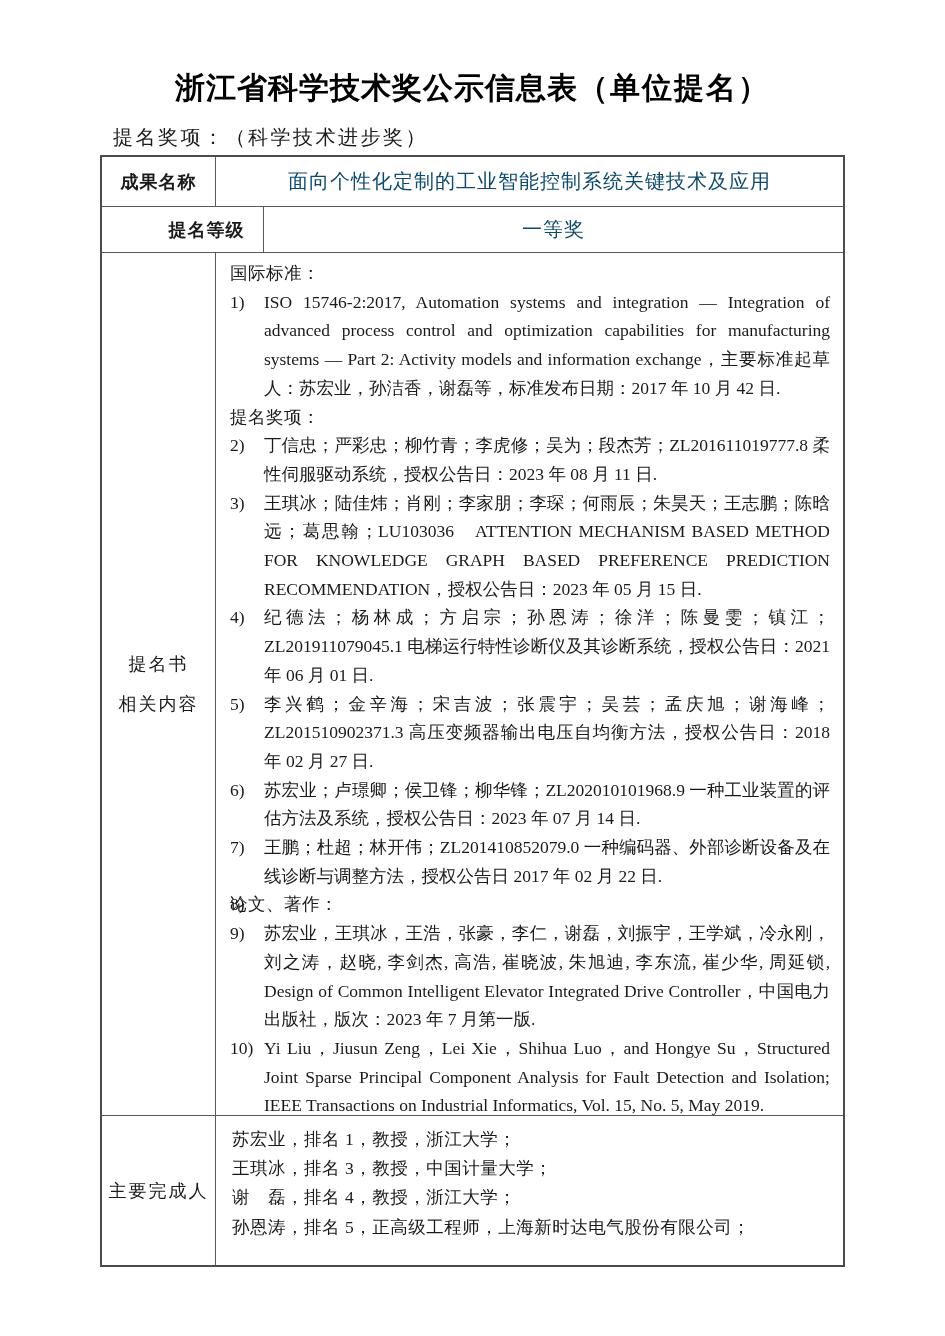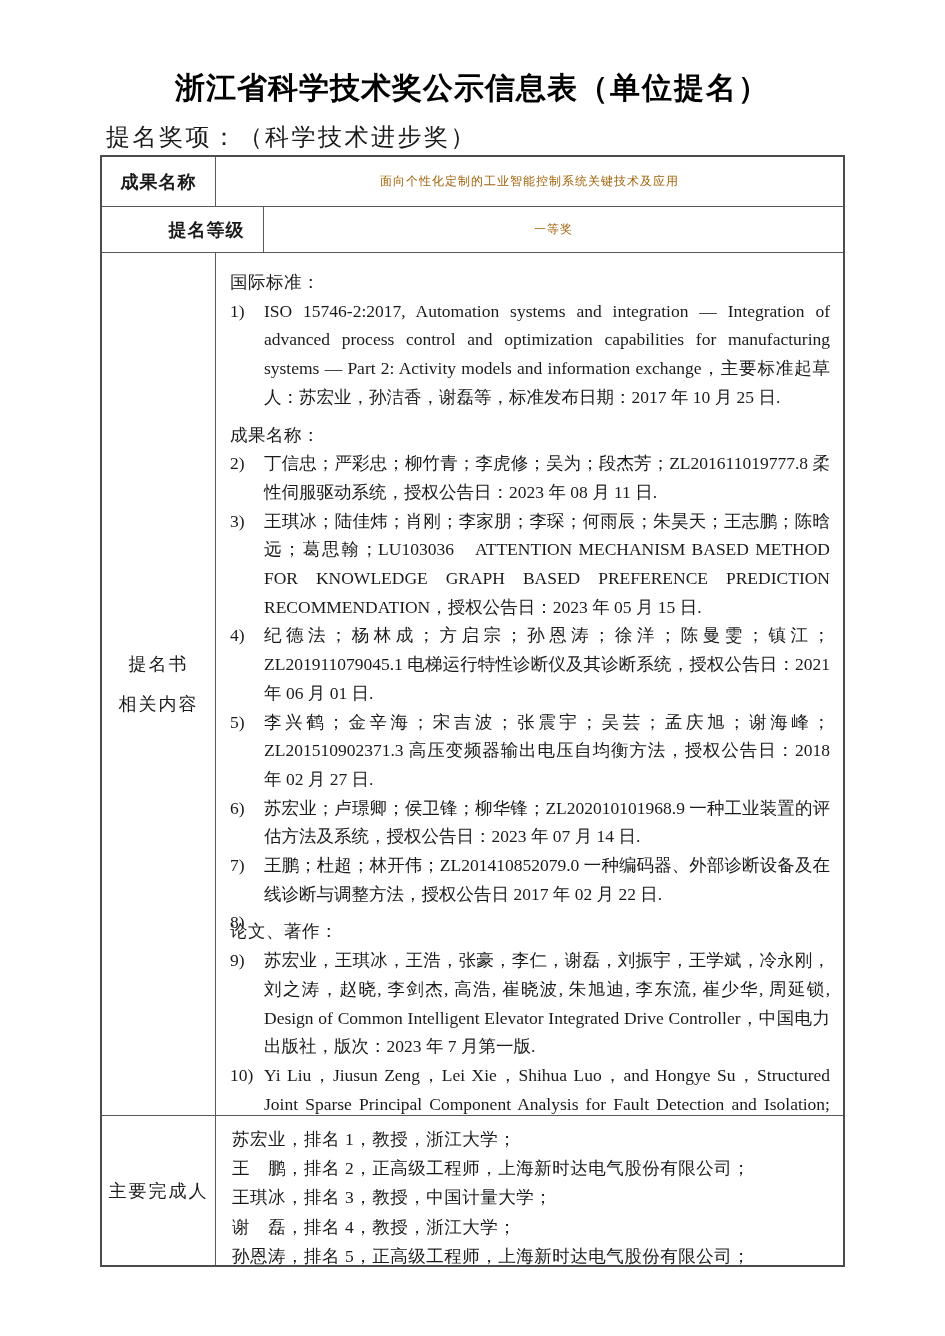--- a/index.html
+++ b/index.html
@@ -17,22 +17,22 @@
     font-weight:bold; color:#000;
     font-family:"Liberation Sans","DejaVu Sans",sans-serif;
     letter-spacing:1px; white-space:nowrap;
   }
   .doc-title .title-paren {
     font-family:Liberation Mono, monospace;
     font-weight:bold; letter-spacing:2px;
   }
 
   .award-category {
-    position:absolute; top:124px; left:106px;
-    font-size:24px; line-height:26px; color:#1a1a1a;
+    position:absolute; top:124px; left:113px;
+    font-size:20px; line-height:26px; color:#1a1a1a;
     letter-spacing:2.5px;
   }
 
   .award-table {
     position:absolute; top:155px; left:100px; width:745px;
     border:2px solid #4c4c4c; background:#fff;
   }
   .trow { display:flex; width:100%; border-top:1px solid #5a5a5a; }
   .trow:first-child { border-top:none; }
   .tlabel {
@@ -48,29 +48,29 @@
   .tlabel .label-line { line-height:40px; letter-spacing:2px; }
   .tvalue { flex:1 1 auto; min-width:0; }
 
   .row-result  { height:49px; }
   .row-grade   { height:46px;padding-left:48px; }
   .row-related { height:863px; }
   .row-people  { height:150px; }
 
   .center-value {
     display:flex; align-items:center; justify-content:center;
-    font-size:12px; letter-spacing:1px; color:#a16207;
+    font-size:20px; letter-spacing:1px; color:#0c4a6e;
   }
 
   .related-cell {
     padding:6px 13px 0 14px;
     font-size:17.5px; line-height:28.7px;
     text-align:justify; overflow:hidden; color:#1a1a1a;
   }
-  .entry-heading { text-align:left; letter-spacing:0.5px;margin-top:9px; }
+  .entry-heading { text-align:left; letter-spacing:0.5px; }
   .entry-item { position:relative; padding-left:34px; }
   .entry-num { position:absolute; left:0; top:0; }
 
   .people-cell {
     padding:9px 12px 0 16px;
     font-size:17.5px; line-height:29.2px; color:#1a1a1a;
     overflow:hidden;
   }
   .person-line { white-space:nowrap; letter-spacing:0.5px; }
 </style>
@@ -99,23 +99,23 @@
 
     <div class="trow row-related">
       <div class="tlabel">
         <div class="label-line">提名书</div>
         <div class="label-line">相关内容</div>
       </div>
       <div class="tvalue related-cell">
         <div class="entry-heading">国际标准：</div>
         <div class="entry-item">
           <span class="entry-num">1)</span>
-          <span class="entry-text">ISO 15746-2:2017, Automation systems and integration — Integration of advanced process control and optimization capabilities for manufacturing systems — Part 2: Activity models and information exchange，主要标准起草人：苏宏业，孙洁香，谢磊等，标准发布日期：2017 年 10 月 25 日.</span>
+          <span class="entry-text">ISO 15746-2:2017, Automation systems and integration — Integration of advanced process control and optimization capabilities for manufacturing systems — Part 2: Activity models and information exchange，主要标准起草人：苏宏业，孙洁香，谢磊等，标准发布日期：2017 年 10 月 42 日.</span>
         </div>
-        <div class="entry-heading">成果名称：</div>
+        <div class="entry-heading">提名奖项：</div>
         <div class="entry-item">
           <span class="entry-num">2)</span>
           <span class="entry-text">丁信忠；严彩忠；柳竹青；李虎修；吴为；段杰芳；ZL201611019777.8 柔性伺服驱动系统，授权公告日：2023 年 08 月 11 日.</span>
         </div>
         <div class="entry-item">
           <span class="entry-num">3)</span>
           <span class="entry-text">王琪冰；陆佳炜；肖刚；李家朋；李琛；何雨辰；朱昊天；王志鹏；陈晗远；葛思翰；LU103036　ATTENTION MECHANISM BASED METHOD FOR KNOWLEDGE GRAPH BASED PREFERENCE PREDICTION RECOMMENDATION，授权公告日：2023 年 05 月 15 日.</span>
         </div>
         <div class="entry-item">
           <span class="entry-num">4)</span>
@@ -147,21 +147,20 @@
         </div>
       </div>
     </div>
 
     <div class="trow row-people">
       <div class="tlabel">
         <div class="label-line">主要完成人</div>
       </div>
       <div class="tvalue people-cell">
         <div class="person-line">苏宏业，排名 1，教授，浙江大学；</div>
-        <div class="person-line">王　鹏，排名 2，正高级工程师，上海新时达电气股份有限公司；</div>
         <div class="person-line">王琪冰，排名 3，教授，中国计量大学；</div>
         <div class="person-line">谢　磊，排名 4，教授，浙江大学；</div>
         <div class="person-line">孙恩涛，排名 5，正高级工程师，上海新时达电气股份有限公司；</div>
       </div>
     </div>
 
   </div>
 </div>
 
 </body></html>

